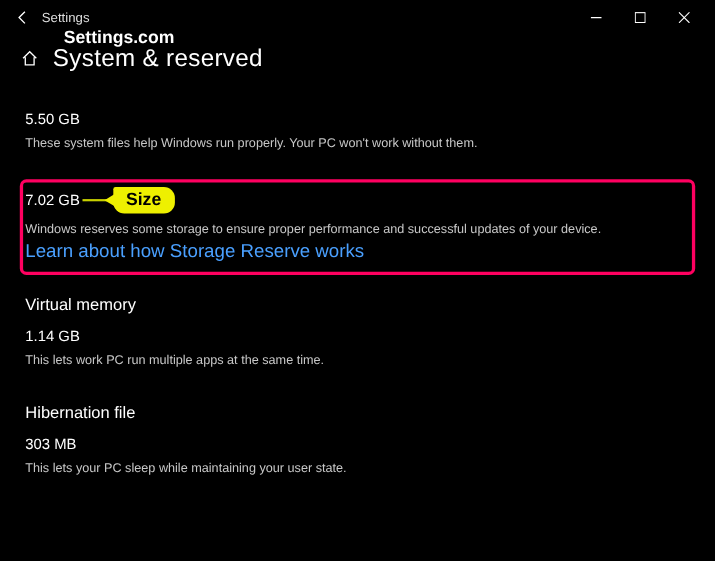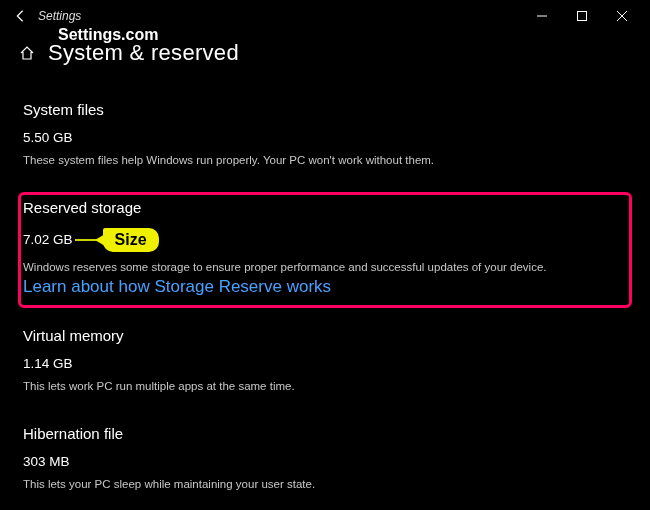--- a/index.html
+++ b/index.html
@@ -11,21 +11,20 @@
     font-family: "Segoe UI", Arial, sans-serif;
     overflow: hidden;
     position: relative;
   }
   .titlebar {
     height: 32px;
     display: flex;
     align-items: center;
     padding: 0 8px;
     background: #000;
-    font-style: italic;
   }
   .titlebar .back {
     width: 24px; height: 24px;
     display: flex; align-items: center; justify-content: center;
     cursor: pointer;
   }
   .titlebar .title {
     font-size: 12px;
     color: #ddd;
     margin-left: 6px;
@@ -175,29 +174,27 @@
     <svg width="16" height="16" viewBox="0 0 16 16">
         <path d="M2 8 L8 2 L14 8 M4 7 V14 H12 V7" stroke="#fff" stroke-width="1.2" fill="none"></path>
       </svg>
   </div>
   <div class="page-title">System &amp; reserved</div>
 </div>
 
 <div class="content">
 
   <div class="section">
-    <div class="section-heading">System files</div>
     <div class="size-value">
       <span>5.50 GB</span>
     </div>
     <div class="section-desc">These system files help Windows run properly. Your PC won't work without them.</div>
   </div>
 
   <div class="section highlight">
-    <div class="section-heading">Reserved storage</div>
     <div class="size-value">
       <span>7.02 GB</span>
       <span class="size-callout">
         <span class="callout-line"></span>
         <span class="callout-bubble">Size</span>
       </span>
     </div>
     <div class="section-desc">Windows reserves some storage to ensure proper performance and successful updates of your device.</div>
     <a class="section-link">Learn about how Storage Reserve works</a>
   </div>

